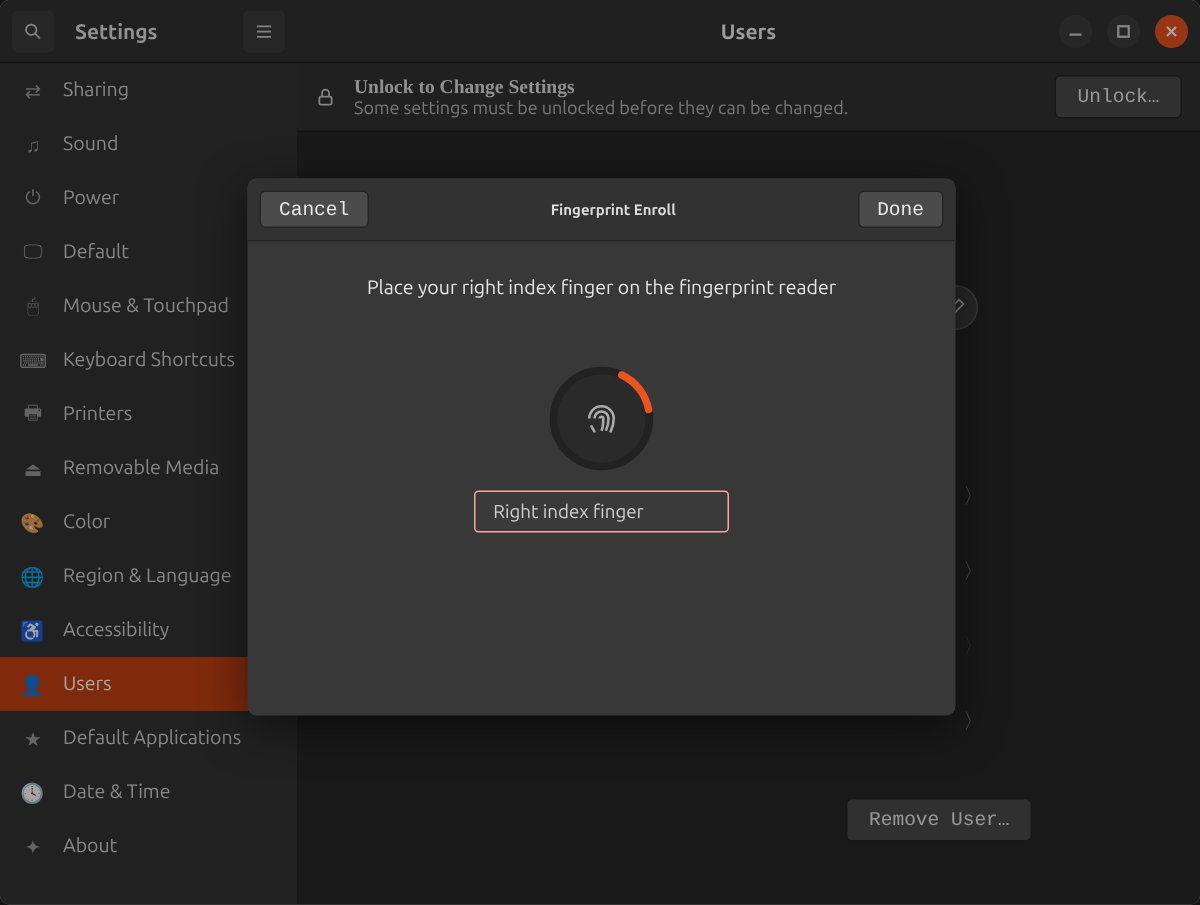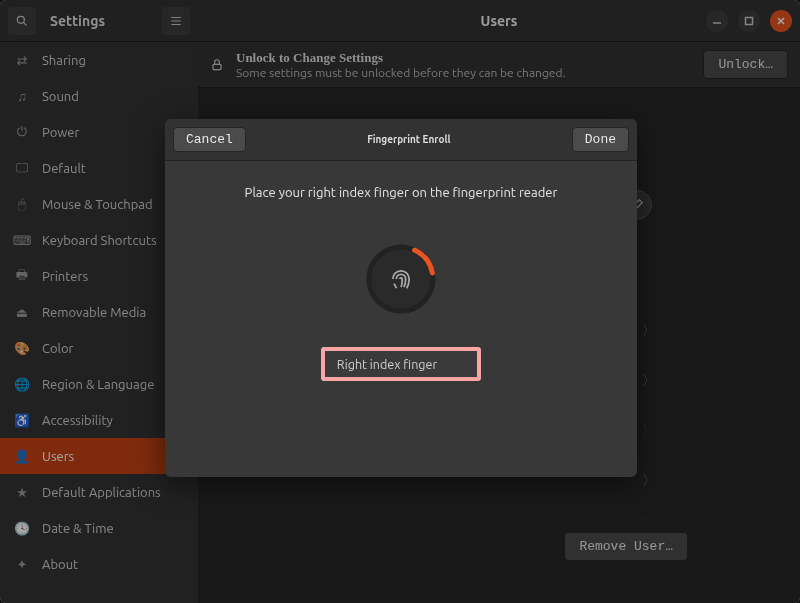--- a/index.html
+++ b/index.html
@@ -40,21 +40,21 @@
   .remove-btn { position:absolute; right:112px; bottom:42px; }
   
   .modal-backdrop { position:absolute; inset:0; background:rgba(0,0,0,.35); }
   .modal { position:absolute; left:165px; top:119px; width:472px; height:358px; background:#383838; border-radius:6px; box-shadow:0 8px 30px rgba(0,0,0,.5); display:flex; flex-direction:column; }
   .modal-header { height:42px; background:#323232; display:flex; align-items:center; justify-content:space-between; padding:0 8px; border-bottom:1px solid #222; border-radius:6px 6px 0 0;gap:35px; }
   .modal-title { font-weight:600; font-size:10px; }
   .modal-body { flex:1; display:flex; flex-direction:column; align-items:center; padding-top:24px; }
   .instruction { font-size:13px; color:#e6e6e6; margin-bottom:48px; }
   .fp-circle { width:64px; height:64px; border-radius:50%; background:#2a2a2a; display:flex; align-items:center; justify-content:center; position:relative; }
   .fp-arc { position:absolute; inset:-4px; }
-  .selected-finger { margin-top:36px; border:4px solid #fca5a5; background:#3a3a3a; padding:6px 40px 6px 12px; border-radius:3px; font-size:12.5px; color:#cfcfcf; }
+  .selected-finger { margin-top:16px; border:1px solid #fca5a5; background:#3a3a3a; padding:6px 56px 6px 12px; border-radius:3px; font-size:12.5px; color:#cfcfcf; }
   svg { display:block; }
 </style>
 </head>
 <body>
 
 <div class="window">
 
   <div class="titlebar">
     <div class="titlebar-left">
       <div class="iconbtn">

